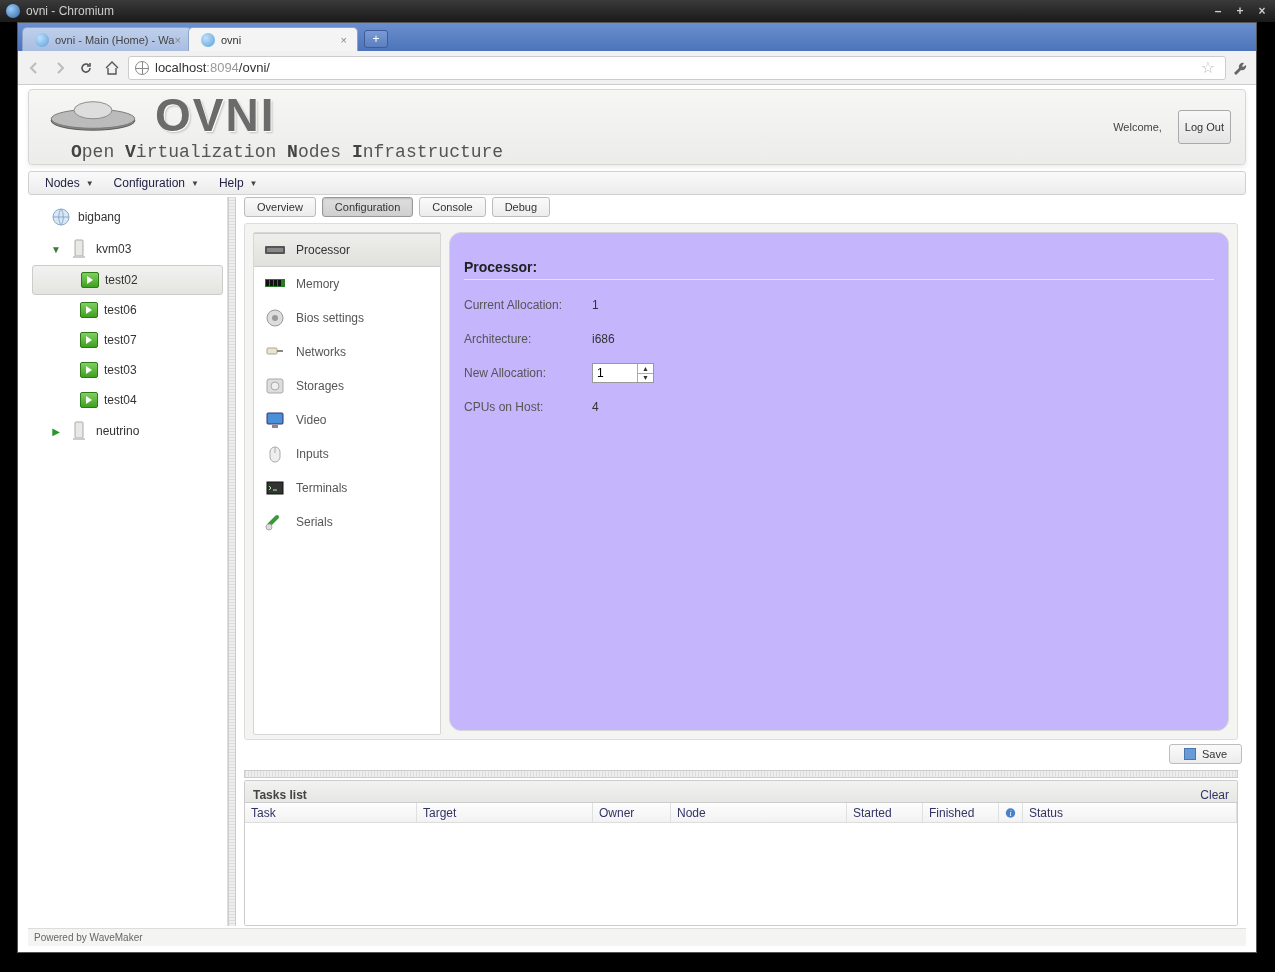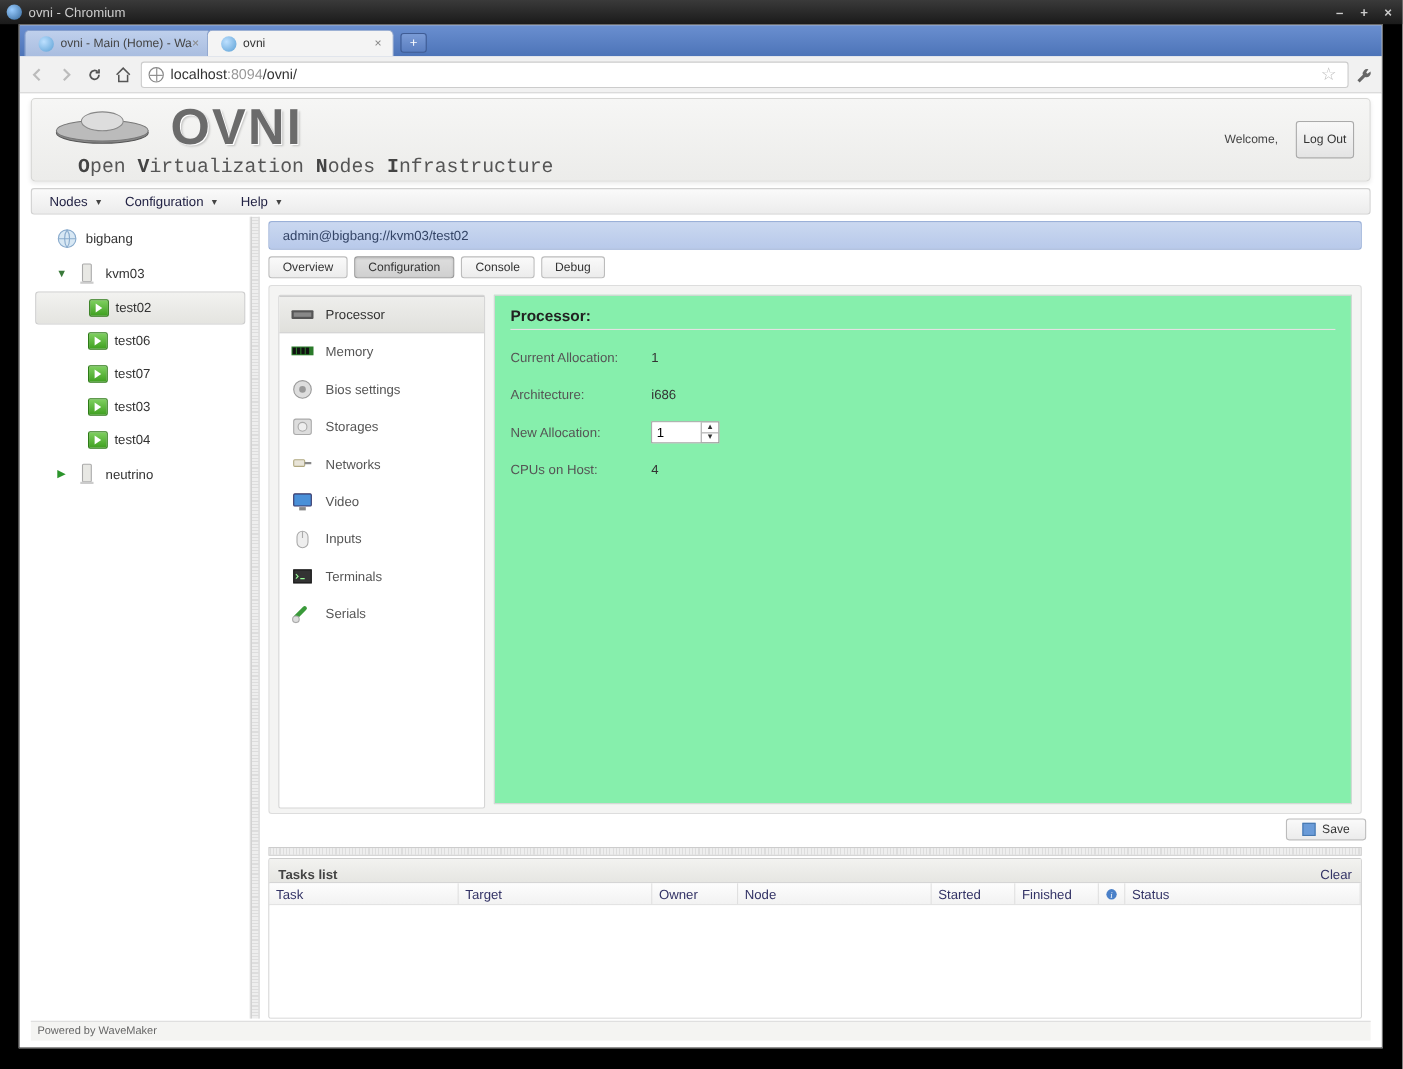--- a/index.html
+++ b/index.html
@@ -81,21 +81,21 @@
 .subtab { padding: 3px 12px; font-size: 11px; color: #333; background: linear-gradient(#fafafa,#ececec); border: 1px solid #bcbcbc; border-radius: 3px; cursor: pointer; }
 .subtab.active { background: linear-gradient(#dedede,#d0d0d0); border-color: #999; box-shadow: inset 0 1px 2px rgba(0,0,0,0.15); }
 
 
 .config-body { flex: 1; margin: 0 8px; border: 1px solid #ddd; background: #f4f4f3; display: flex; border-radius: 3px; min-height: 0; }
 .config-nav { width: 188px; background: #fff; border: 1px solid #d6d6d6; margin: 8px 0 4px 8px; border-radius: 2px; }
 .cfg-item { height: 34px; display: flex; align-items: center; gap: 10px; padding-left: 10px; color: #555; cursor: pointer; font-size: 12px; }
 .cfg-item.selected { background: linear-gradient(#eeeeec,#e0e0dc); border-top: 1px solid #ccc; border-bottom: 1px solid #ccc; color: #333; }
 .cfg-icon { width: 22px; height: 18px; display: flex; align-items: center; justify-content: center; }
 
-.config-detail { flex: 1; background: #86efac; border: 1px solid #d6d6d6; margin: 8px; border-radius: 0; padding: 10px 14px; }
+.config-detail { flex: 1; background: #c4b5fd; border: 1px solid #d6d6d6; margin: 8px; border-radius: 12px; padding: 26px 14px; }
 .detail-title { font-weight: bold; font-size: 14px; color: #222; padding-bottom: 4px; border-bottom: 1px solid #e3e3e3; margin-bottom: 8px; }
 .prop-row { display: flex; align-items: center; height: 34px; font-size: 12px; color: #555; }
 .prop-label { width: 128px; }
 .prop-value { color: #333; }
 .spinner { display: flex; align-items: stretch; border: 1px solid #999; height: 20px; width: 62px; background: #fff; }
 .spinner input { width: 44px; border: none; padding: 0 4px; font-size: 12px; outline: none; }
 .spinner .arrows { width: 16px; border-left: 1px solid #aaa; display: flex; flex-direction: column; }
 .spinner .arrows div { flex: 1; display: flex; align-items: center; justify-content: center; font-size: 7px; color: #333; cursor: pointer; }
 .spinner .arrows div:first-child { border-bottom: 1px solid #aaa; }
 
@@ -275,21 +275,20 @@
                 <rect x="3" y="18" width="12" height="2" fill="#ccc"></rect>
               </svg>
           </span>
           <span>neutrino</span>
         </div>
       </div>
 
       <div class="splitbar"></div>
 
       <div class="content">
-        <div class="breadcrumb">admin@bigbang://kvm03/test02</div>
 
         <div class="subtabs">
           <div class="subtab">Overview</div>
           <div class="subtab active">Configuration</div>
           <div class="subtab">Console</div>
           <div class="subtab">Debug</div>
         </div>
 
         <div class="config-body">
           <div class="config-nav">
@@ -318,35 +317,35 @@
               <span class="cfg-icon">
                   <svg width="20" height="20" viewBox="0 0 20 20">
                     <circle cx="10" cy="10" r="8" fill="#ddd" stroke="#999"></circle>
                     <circle cx="10" cy="10" r="3" fill="#999"></circle>
                   </svg>
                 </span>
               <span>Bios settings</span>
             </div>
             <div class="cfg-item">
               <span class="cfg-icon">
+                  <svg width="20" height="16" viewBox="0 0 20 16">
+                    <rect x="2" y="4" width="10" height="6" rx="1" fill="#e8e4d8" stroke="#b0a880"></rect>
+                    <path d="M12 7h6" stroke="#888" stroke-width="2"></path>
+                  </svg>
+                </span>
+              <span>Networks</span>
+            </div>
+            <div class="cfg-item">
+              <span class="cfg-icon">
                   <svg width="20" height="18" viewBox="0 0 20 18">
                     <rect x="2" y="2" width="16" height="14" rx="2" fill="#ddd" stroke="#aaa"></rect>
                     <circle cx="10" cy="9" r="4" fill="#eee" stroke="#aaa"></circle>
                   </svg>
                 </span>
               <span>Storages</span>
-            </div>
-            <div class="cfg-item">
-              <span class="cfg-icon">
-                  <svg width="20" height="16" viewBox="0 0 20 16">
-                    <rect x="2" y="4" width="10" height="6" rx="1" fill="#e8e4d8" stroke="#b0a880"></rect>
-                    <path d="M12 7h6" stroke="#888" stroke-width="2"></path>
-                  </svg>
-                </span>
-              <span>Networks</span>
             </div>
             <div class="cfg-item">
               <span class="cfg-icon">
                   <svg width="20" height="18" viewBox="0 0 20 18">
                     <rect x="2" y="2" width="16" height="11" rx="1" fill="#4a90d8" stroke="#336"></rect>
                     <rect x="7" y="14" width="6" height="3" fill="#888"></rect>
                   </svg>
                 </span>
               <span>Video</span>
             </div>

